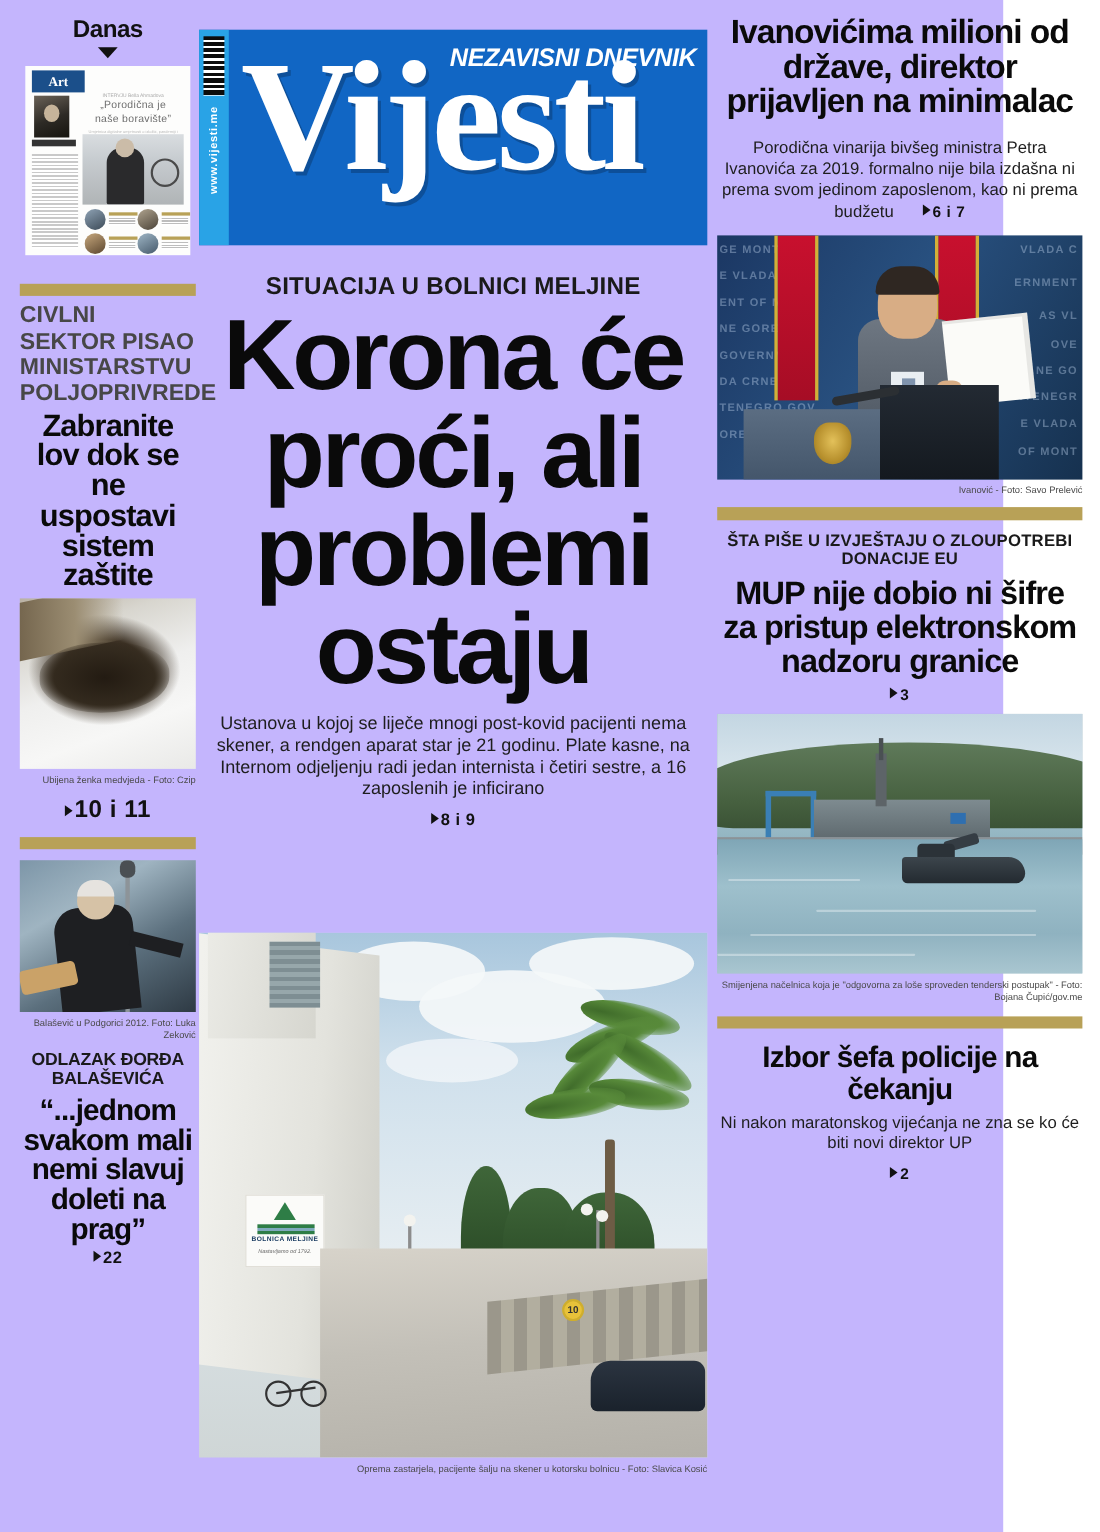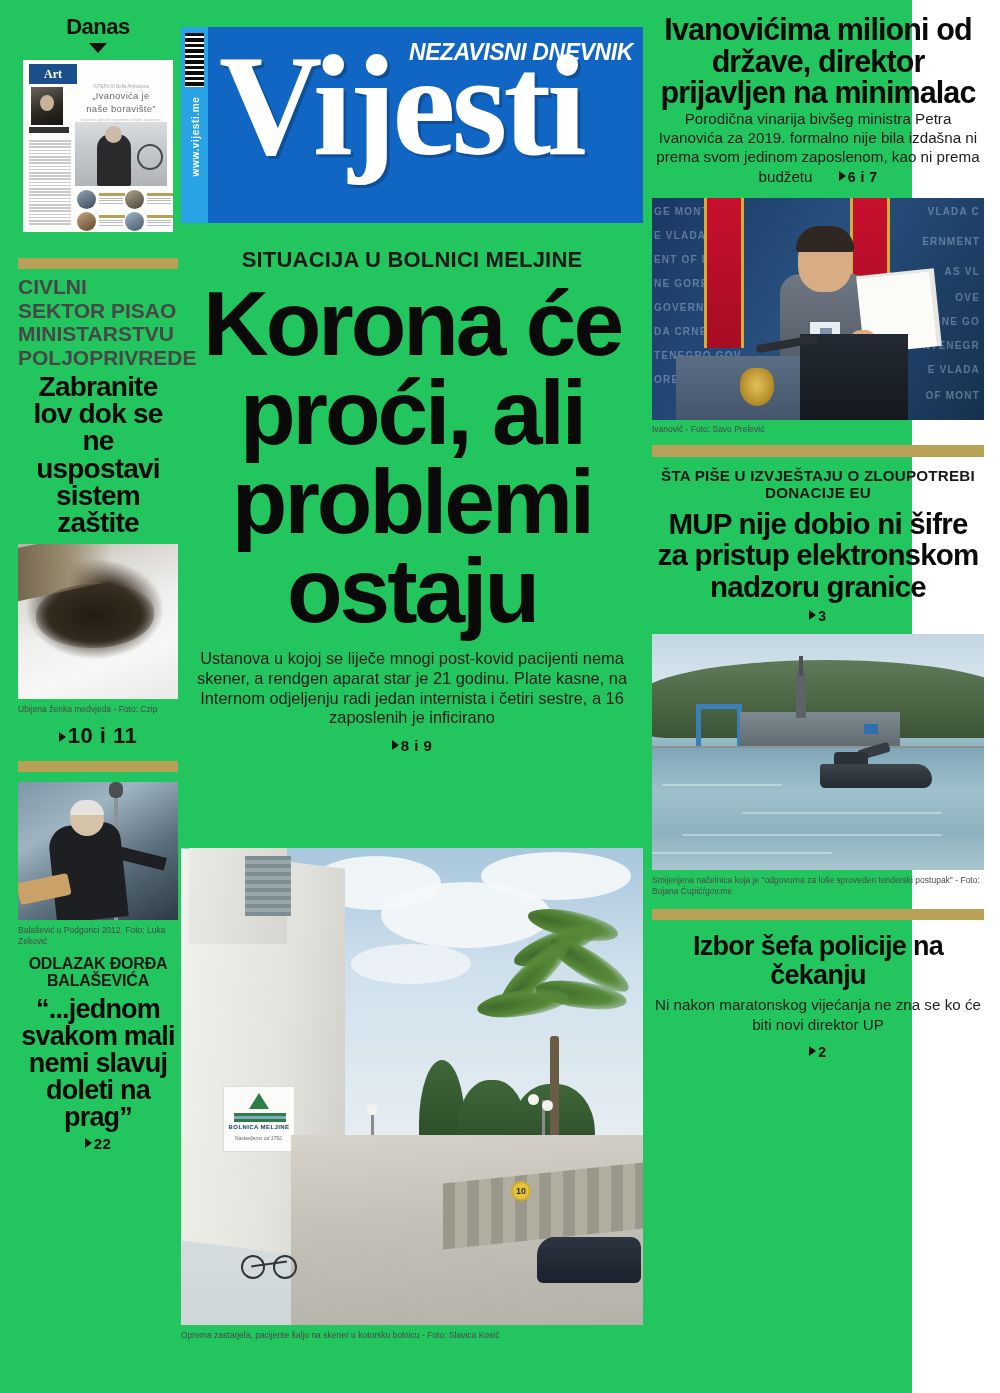--- a/index.html
+++ b/index.html
@@ -5,21 +5,21 @@
   * { box-sizing: border-box; margin: 0; padding: 0; }
   html, body {
     width: 1000px; height: 1393px;
     background: #ffffff;
     font-family: "Liberation Sans", sans-serif;
     overflow: hidden;
   }
   #page {
     position: relative;
     width: 912px; height: 1393px;
-    background: #22c55e;
+    background: #c4b5fd;
   }
 
   
   .gold-rule { background: #b8a157; width: 100%; }
   .pageref {
     font-weight: bold; color: #111; letter-spacing: .5px;
     font-family: "Liberation Sans", sans-serif;
   }
   .pageref .tri {
     display: inline-block;
@@ -34,21 +34,21 @@
     letter-spacing: .2px; line-height: 1.12;
   }
   .headline {
     text-align: center; font-weight: bold; color: #0a0a0a;
     line-height: .98; letter-spacing: -1px;
   }
   .deck {
     text-align: center; color: #1e1e1e; line-height: 1.2;
   }
   .photocap {
-    color: #4a4a4a; font-size: 8.5px; line-height: 1.28;
+    color: #4a4a4a; font-size: 8.5px; line-height: 1.28; text-align: right;
   }
 
   
   #left-col {
     position: absolute; left: 18px; top: 14px;
     width: 160px; height: 1355px;
   }
   .danas-title {
     text-align: center; font-size: 22px; font-weight: bold;
     color: #111; letter-spacing: -.5px; font-family: "Liberation Sans", sans-serif;
@@ -335,21 +335,21 @@
   }
   .hospital-cap {
     position: absolute; left: 181px; top: 1330px; width: 462px;
   }
 
   
   #right-col {
     position: absolute; left: 652px; top: 14px; width: 332px;
   }
   .r-headline-1 { font-size: 30.5px; line-height: 1.04; letter-spacing: -.9px; }
-  .r-deck-1 { font-size: 15.2px; margin-top: 0; line-height: 1.26; }
+  .r-deck-1 { font-size: 15.2px; margin-top: 16px; line-height: 1.26; }
   .ivanovic-photo {
     position: relative; width: 332px; height: 222px; margin-top: 12px;
     overflow: hidden;
     background: linear-gradient(120deg,#1b3763 0%,#28507f 45%,#16314f 100%);
   }
   .iv-wordmark {
     position: absolute; color: rgba(190,210,235,.40);
     font-size: 10px; font-weight: bold; letter-spacing: 1.2px;
     white-space: nowrap;
   }
@@ -479,21 +479,21 @@
 
     <div class="danas-title">Danas</div>
     <div class="danas-caret"></div>
 
     <div class="mini-page">
       <div class="mini-art-badge">Art</div>
       <div class="mini-portrait"></div>
       <div class="mini-name"></div>
       <div class="mini-hdr">
         <div style="font-size:4.5px;color:#aaa;">INTERVJU Bella Ahmadova</div>
-        <b>„Ivanovića je</b><br>
+        <b>„Porodična je</b><br>
         <b>naše boravište”</b>
         <div style="font-size:3.6px;color:#bbb;margin-top:2px;">Umjetnica digitalne umjetnosti o izložbi, pandemiji i prostoru koji nas okružuje; o tome kako nastaje njena kolekcija</div>
       </div>
       <div class="mini-photo">
         <div class="figure"></div>
           <div class="head"></div>
           <div class="wheel"></div>
       </div>
       <div class="mini-text-col"></div>
       <div class="mini-thumbs">

